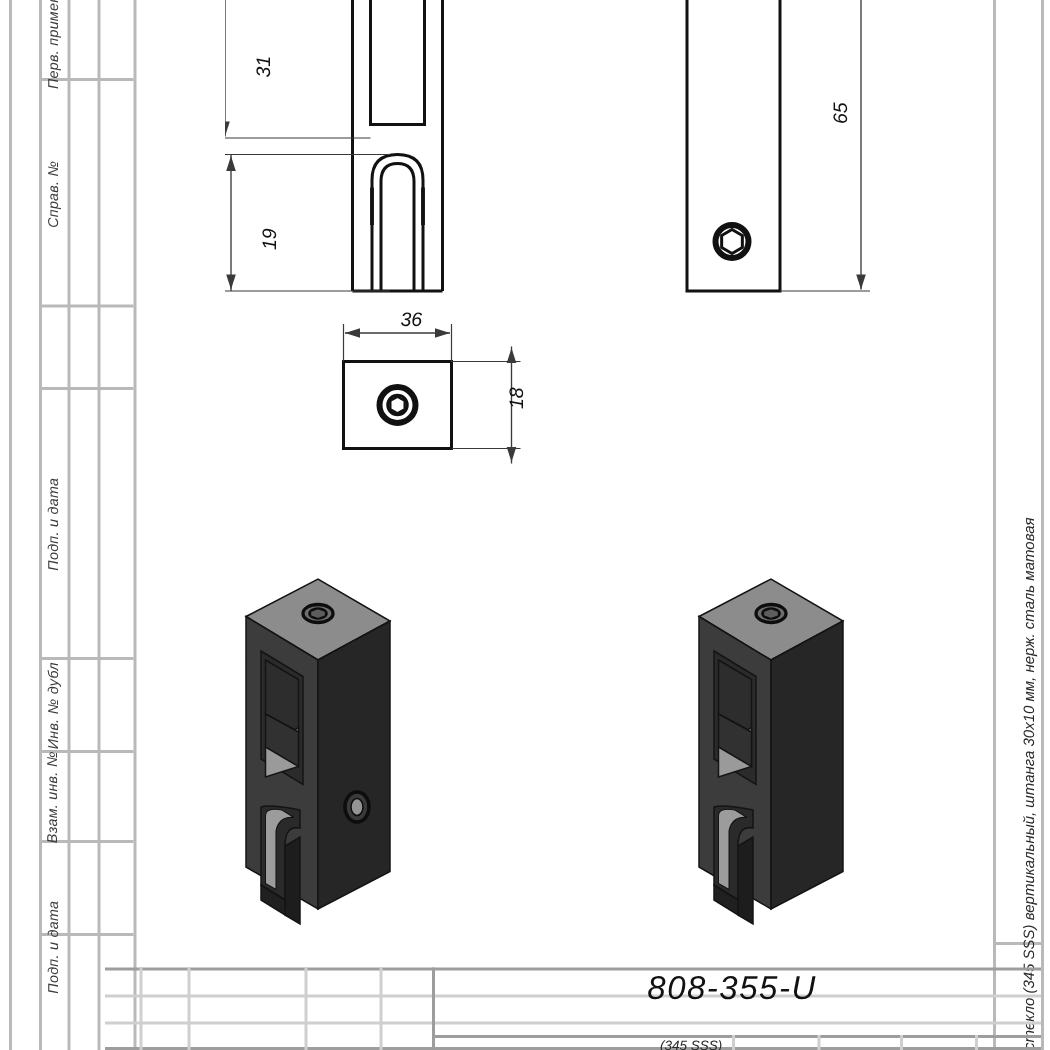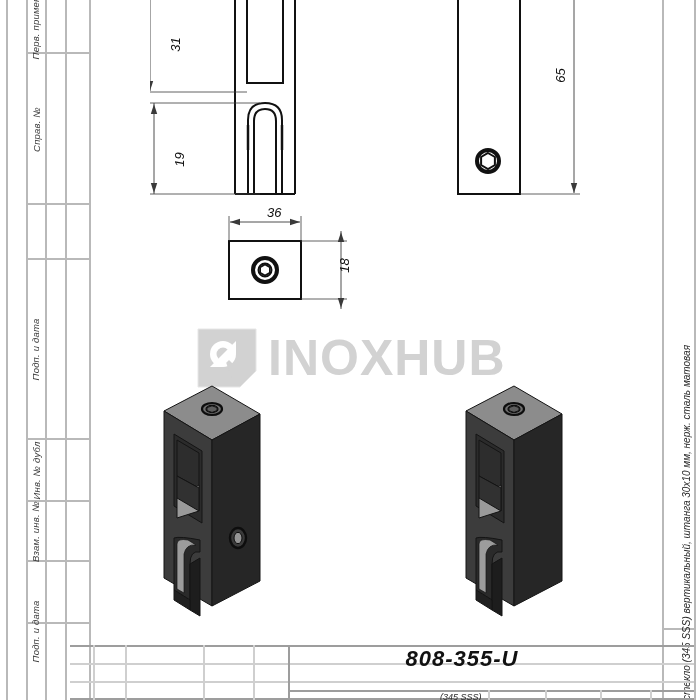--- a/index.html
+++ b/index.html
@@ -222,31 +222,20 @@
       <g stroke="#3a3a3a" stroke-width="0.9">
         <line x1="136" y1="31" x2="136" y2="109"></line>
       </g>
       <polygon points="136,32 132.8,42 139.2,42" fill="#3a3a3a"></polygon>
       <polygon points="136,108 132.8,98 139.2,98" fill="#3a3a3a"></polygon>
     </svg>
   </div>
   <div class="dim" style="left:267px;top:205px;">36</div>
   <div class="dim rot" style="left:337px;top:258px;">18</div>
 
-  <div class="watermark">
-    <svg class="wm-mark" viewBox="0 0 62 62">
-      <path d="M2 2 H60 V44 L44 60 H2 Z" fill="#d2d2d2"></path>
-      <path d="M2 2 H60 V44 L44 60 H2 Z" fill="none" stroke="#e6e6e6" stroke-width="1"></path>
-      <circle cx="27" cy="27" r="13" fill="#ffffff"></circle>
-      <circle cx="27" cy="27" r="6.5" fill="#d2d2d2"></circle>
-      <path d="M27 27 L52 52 L36 52 Z" fill="#d2d2d2"></path>
-      <path d="M14 40 L40 14 L40 26 L26 40 Z" fill="#ffffff"></path>
-    </svg>
-    <div class="wm-text">INOXHUB</div>
-  </div>
 
   <div class="svgwrap" style="left:150px;top:378px;width:170px;height:245px;">
     <svg width="170" height="245" viewBox="0 0 170 245">
       <g stroke="#141414" stroke-width="1">
 
         <polygon points="14,33 62,8 110,36 62,62" fill="#8c8c8c"></polygon>
 
         <polygon points="14,33 62,62 62,228 14,200" fill="#3c3c3c"></polygon>
 
         <polygon points="62,62 110,36 110,203 62,228" fill="#262626"></polygon>
@@ -311,17 +300,17 @@
   <div class="vline thin" style="left:203px;top:645px;height:55px;"></div>
   <div class="vline thin" style="left:253px;top:645px;height:55px;"></div>
   <div class="vline dark" style="left:288px;top:645px;height:55px;"></div>
 
   <div class="hline dark" style="left:288px;top:690px;width:406px;"></div>
   <div class="vline thin" style="left:488px;top:690px;height:10px;"></div>
   <div class="vline thin" style="left:545px;top:690px;height:10px;"></div>
   <div class="vline thin" style="left:600px;top:690px;height:10px;"></div>
   <div class="vline thin" style="left:650px;top:690px;height:10px;"></div>
 
-  <div class="tb-title" style="left:462px;top:646px;transform:translateX(-50%);font-weight:bold;">808-355-U</div>
+  <div class="tb-title" style="left:488px;top:646px;transform:translateX(-50%);">808-355-U</div>
 
   <div class="tb-sub" style="left:440px;top:692px;">(345 SSS)</div>
 
 </div>
 
 </body></html>

